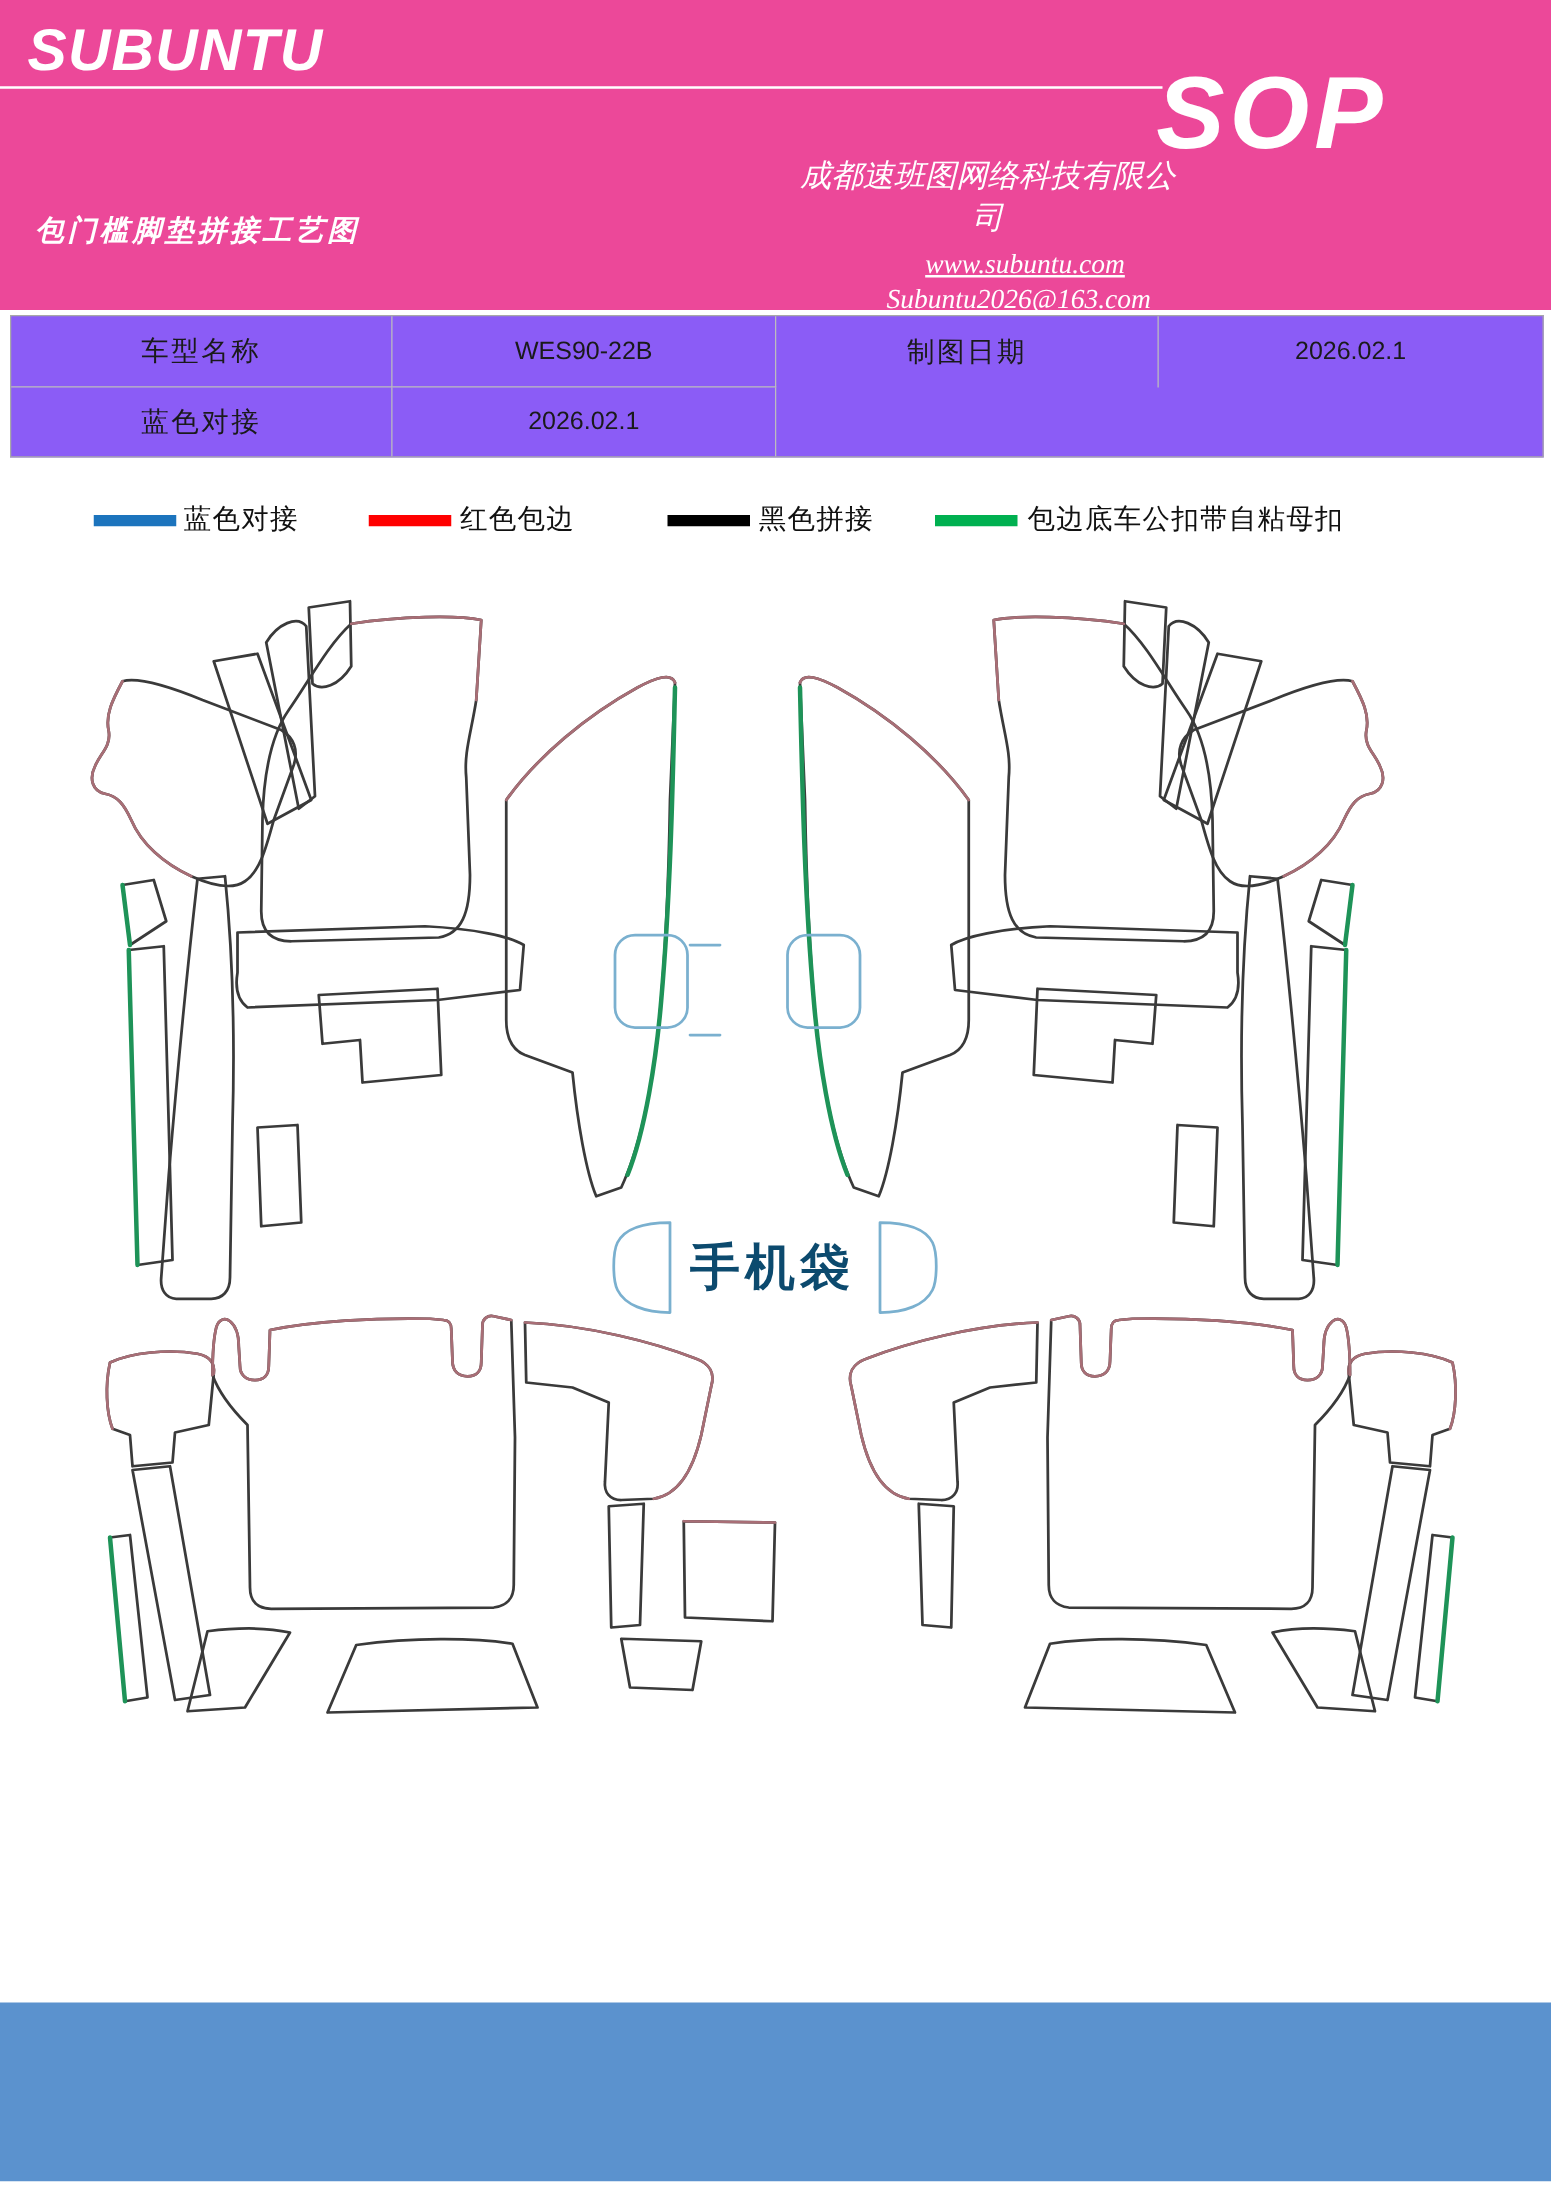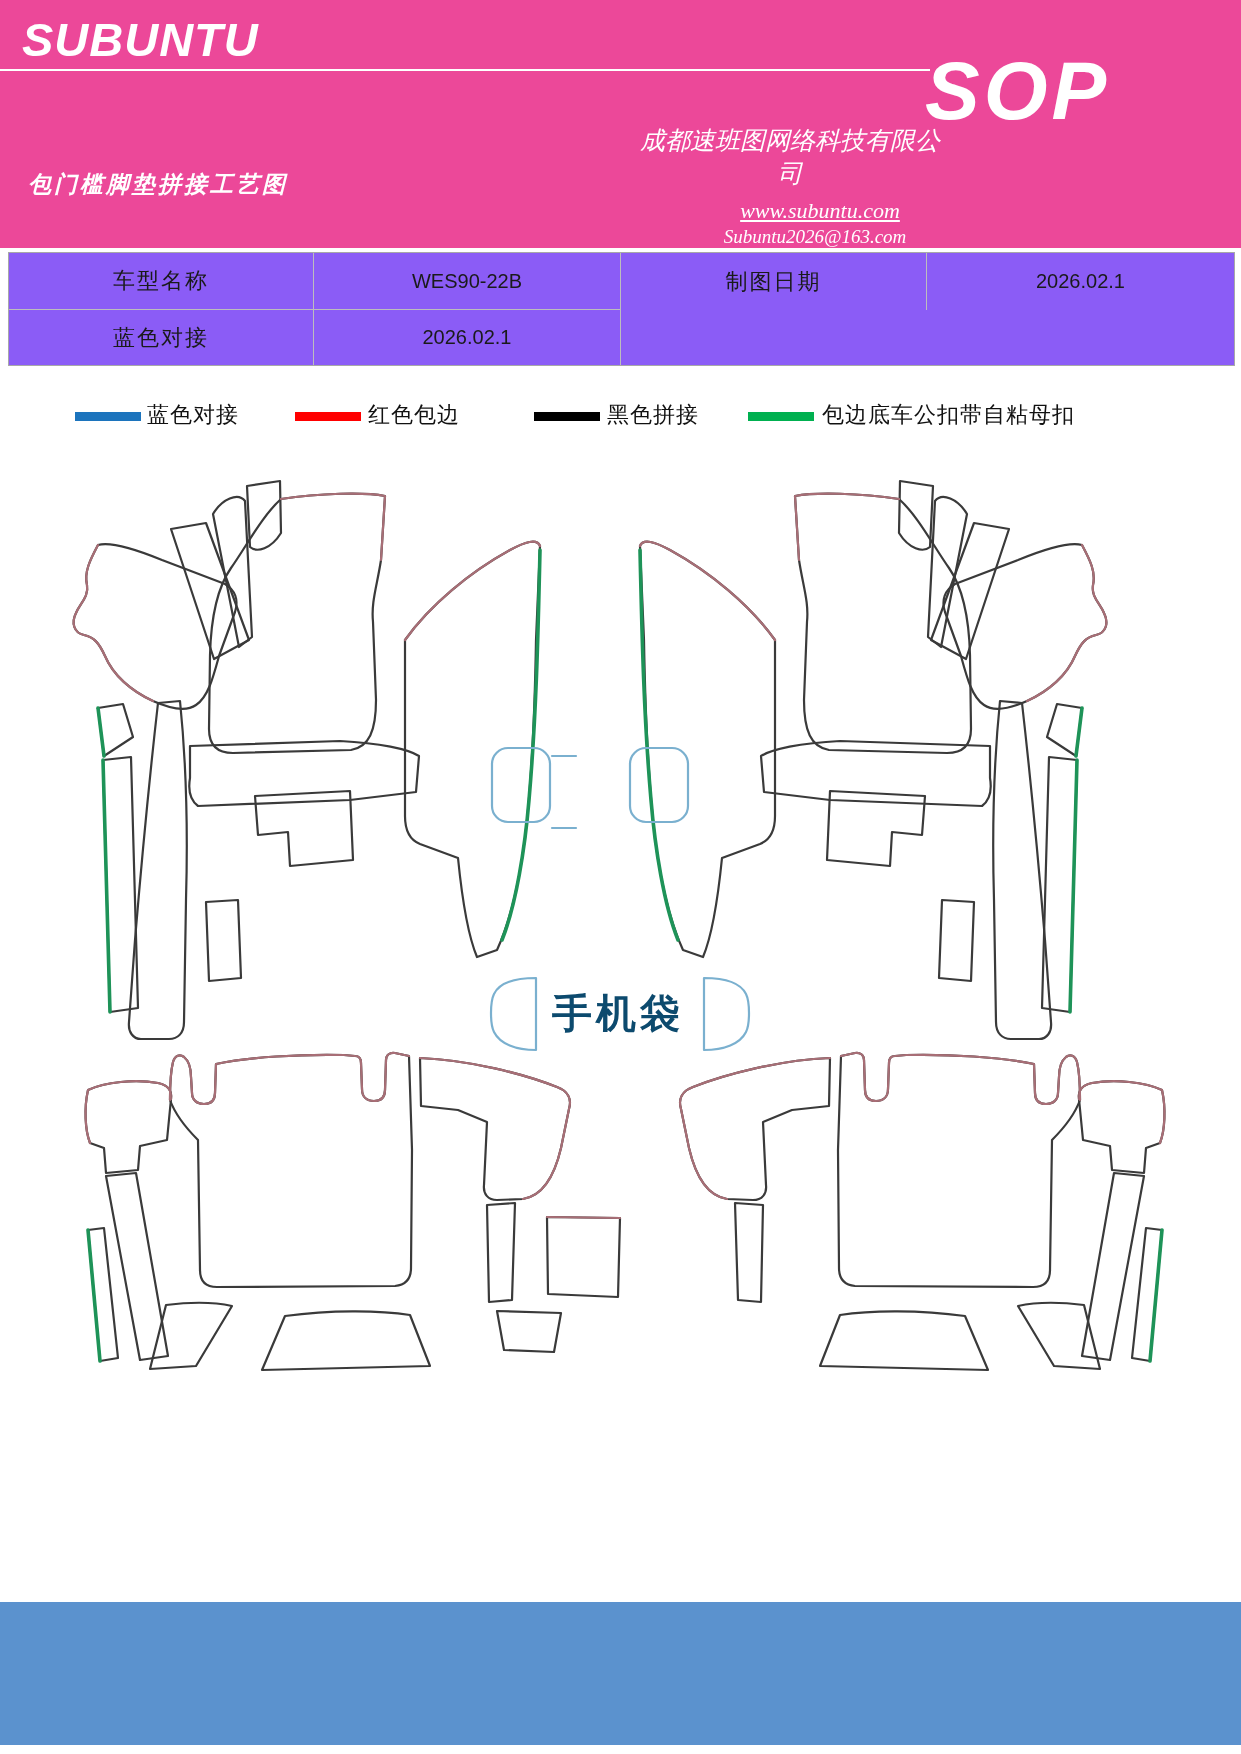--- a/index.html
+++ b/index.html
@@ -7,21 +7,21 @@
   .abs{position:absolute;}
 
   
   #header{left:0;top:0;width:1241px;height:248px;}
   #logo{left:22px;top:12px;font-size:47px;font-weight:bold;color:#fff;letter-spacing:1px;font-family:"Liberation Sans","DejaVu Sans",sans-serif;}
   #header-rule{left:0;top:69px;width:930px;height:2px;background:#fff;}
   #header-company{left:640px;top:124px;width:300px;font-size:25px;color:#fff;font-family:"Liberation Serif","DejaVu Serif",serif;text-align:center;}
   #sop-badge{left:925px;top:44px;width:170px;font-size:82px;font-weight:bold;color:#fff;letter-spacing:4px;}
   #doc-title{left:28px;top:136px;font-size:23px;font-weight:bold;color:#fff;font-family:"Liberation Serif","DejaVu Serif",serif;letter-spacing:3px;margin-top:33px;}
   #header-website{left:700px;top:198px;width:240px;text-align:center;font-size:22px;color:#fff;text-decoration:underline;font-family:"Liberation Serif","DejaVu Serif",serif;}
-  #header-email{left:665px;top:226px;width:300px;text-align:center;font-size:19px;color:#fff;font-family:"Liberation Serif","DejaVu Serif",serif;}
+  #header-email{left:665px;top:226px;width:300px;text-align:center;font-size:22px;color:#fff;font-family:"Liberation Serif","DejaVu Serif",serif;}
 
   
   #info-table{left:8px;top:252px;width:1225px;height:112px;display:grid;
     grid-template-columns:305px 307px 306px 307px;grid-template-rows:57px 55px;
     border:1px solid #a8a8a8;background:#8b5cf6;}
   #info-table .cell{border-right:1px solid #bdbdbd;border-bottom:1px solid #bdbdbd;
     display:flex;align-items:center;justify-content:center;color:#1a1a1a;}
   #info-table .cell:nth-child(4n){border-right:none;}
   #info-table .cell.last-row{border-bottom:none;}
   .cell.lab{font-size:22px;font-family:"Liberation Serif","DejaVu Serif",serif;letter-spacing:2px;}

